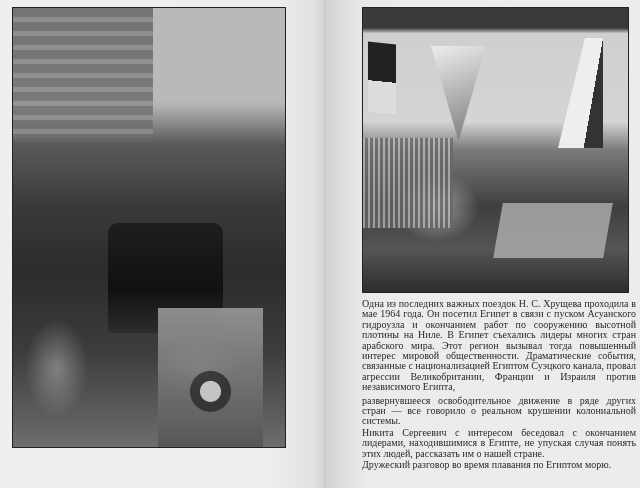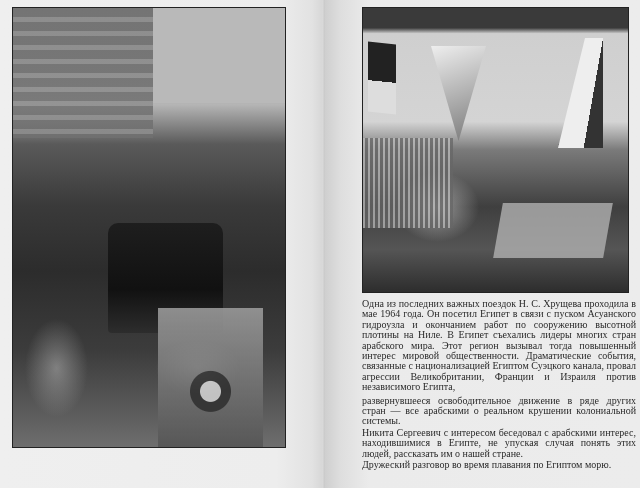--- a/index.html
+++ b/index.html
@@ -59,16 +59,16 @@
 <div class="photo photo-right">
   <div class="flag1"></div>
   <div class="flag2"></div>
   <div class="flag3"></div>
   <div class="railing"></div>
   <div class="table"></div>
 </div>
 
 <div class="caption">
   <p class="tight">Одна из последних важных поездок Н. С. Хрущева проходила в мае 1964 года. Он посетил Египет в связи с пуском Асуанского гидроузла и окончанием работ по сооружению высотной плотины на Ниле. В Египет съехались лидеры многих стран арабского мира. Этот регион вызывал тогда повышенный интерес мировой общественности. Драматические события, связанные с национализацией Египтом Суэцкого канала, провал агрессии Великобритании, Франции и Израиля против независимого Египта,</p>
-  <p>развернувшееся освободительное движение в ряде других стран — все арабскими о реальном крушении колониальной системы.</p>
-  <p>Никита Сергеевич с интересом беседовал с арабскими интерес, находившимися в Египте, не упуская случая понять этих людей, рассказать им о нашей стране.</p>
+  <p>развернувшееся освободительное движение в ряде других стран — все говорило о реальном крушении колониальной системы.</p>
+  <p>Никита Сергеевич с интересом беседовал с окончанием лидерами, находившимися в Египте, не упуская случая понять этих людей, рассказать им о нашей стране.</p>
   <p>Дружеский разговор во время плавания по Египтом морю.</p>
 </div>
 
 </body></html>

